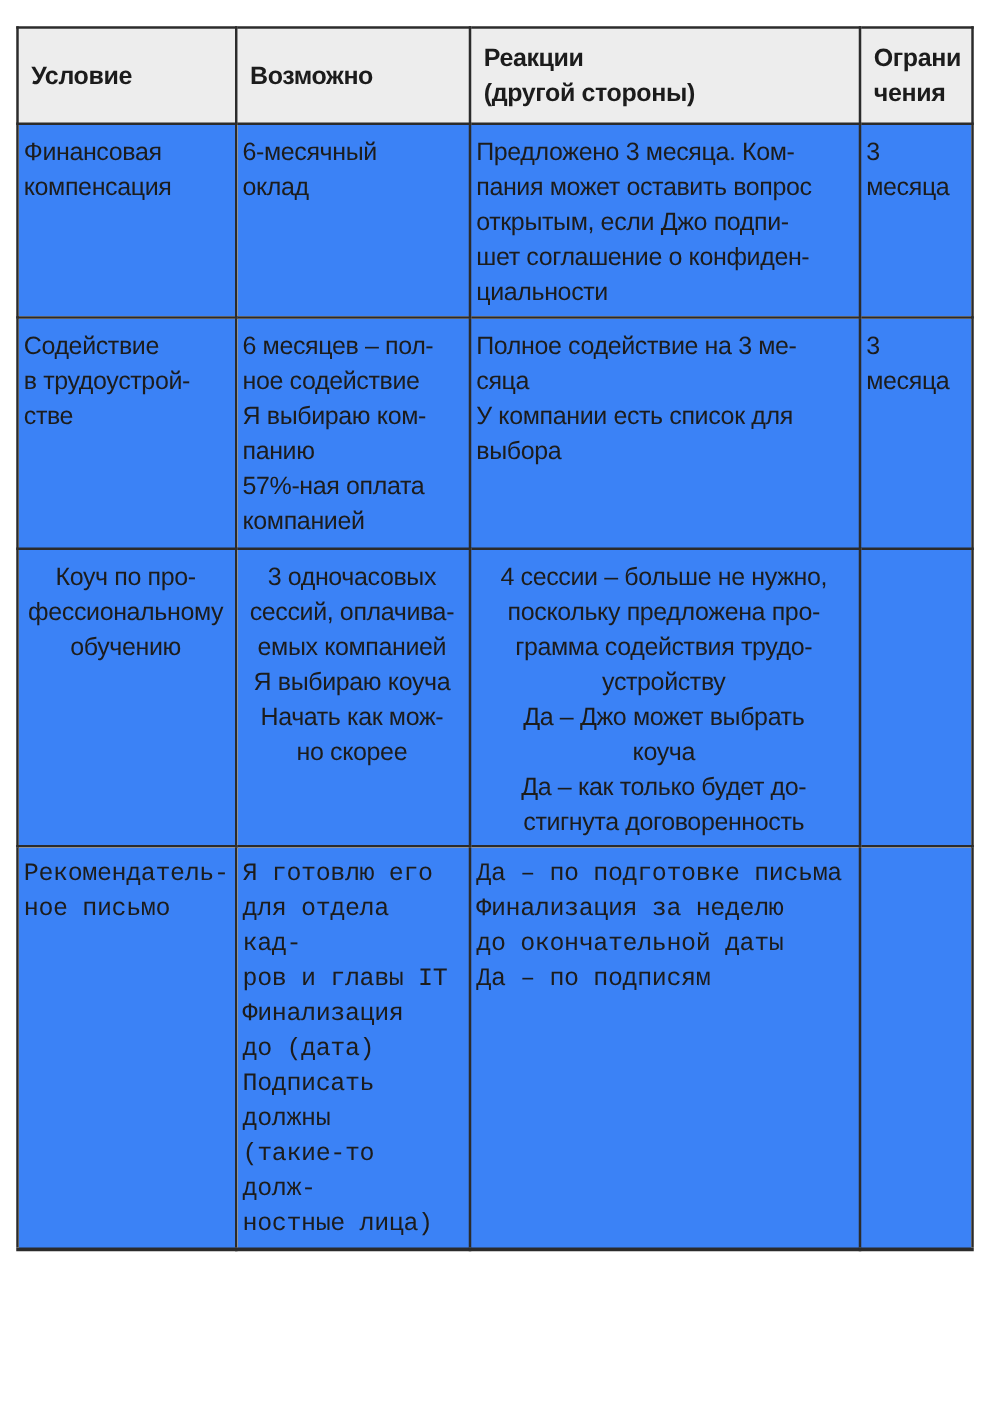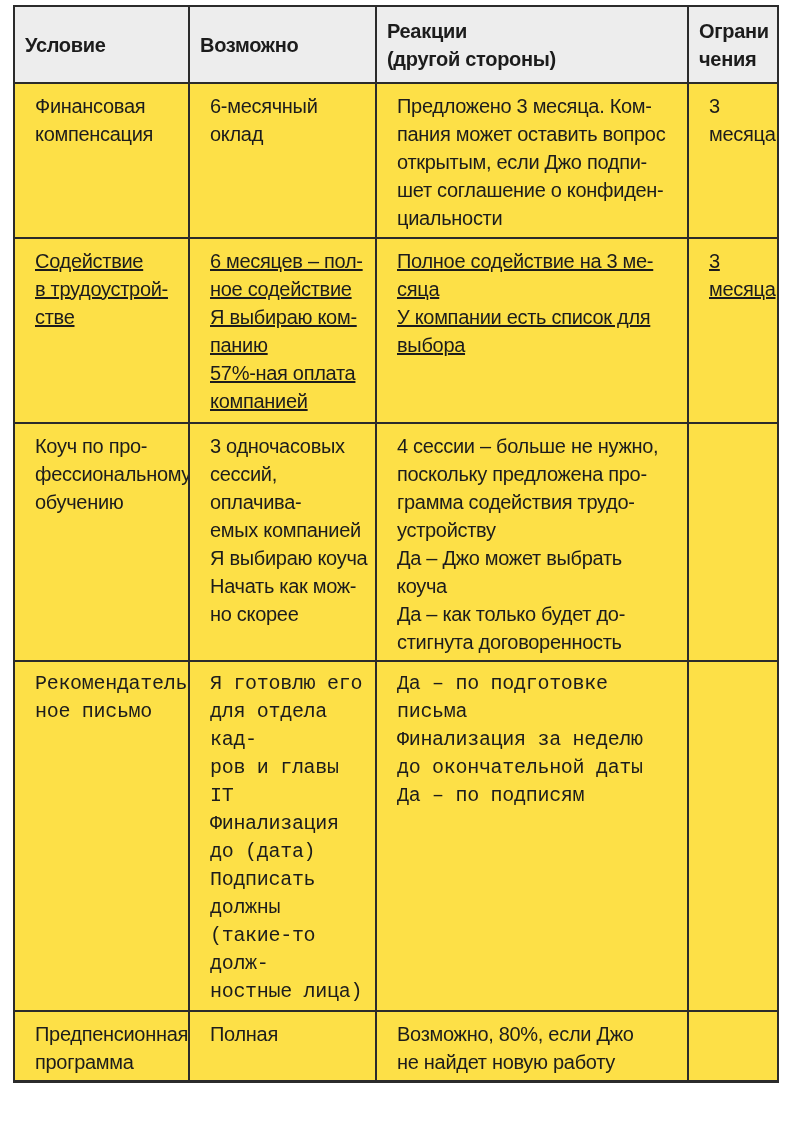--- a/index.html
+++ b/index.html
@@ -11,21 +11,21 @@
     width: 790px;
     height: 1140px;
     position: relative;
     font-family: "Liberation Sans", sans-serif;
     color: #1c1c1c;
     overflow: hidden;
   }
   table.neg-table {
     position: absolute;
     left: 13px;
-    top: 5px;
+    top: 21px;
     width: 764px;
     border-collapse: collapse;
     table-layout: fixed;
     border: 2px solid #2b2b2b;
     border-bottom-width: 3px;
   }
   col.c1 { width: 175px; }
   col.c2 { width: 187px; }
   col.c3 { width: 312px; }
   col.c4 { width: 90px; }
@@ -40,27 +40,27 @@
   }
   thead th {
     background: #ededed;
     font-weight: bold;
     vertical-align: middle;
     height: 71px;
     padding: 2px 6px 2px 10px;
   }
   tbody td {
     vertical-align: top;
-    padding: 8px 6px 4px 20px;
-    background: #fde047;
+    padding: 8px 6px 4px 4px;
+    background: #3b82f6;
     font-weight: normal;
   }
   tr.r1 td { height: 141px; }
-  tr.r2 td { height: 171px; text-decoration: underline; }
-  tr.r3 td { height: 223px; }
+  tr.r2 td { height: 171px; }
+  tr.r3 td { height: 223px; text-align: center; }
   tr.r4 td { height: 251px; font-family: Liberation Mono, monospace; }
   tr.r5 td { height: 116px; }
   tr.r6 td { height: 56px; }
 </style>
 </head>
 <body>
 
 <table class="neg-table">
   <colgroup>
     <col class="c1">
@@ -140,22 +140,14 @@
 Подписать
 должны
 (такие-то долж-
 ностные лица)</td>
       <td>Да – по подготовке письма
 Финализация за неделю
 до окончательной даты
 Да – по подписям</td>
       <td></td>
     </tr>
-    <tr class="r6">
-      <td>Предпенсионная
-программа</td>
-      <td>Полная</td>
-      <td>Возможно, 80%, если Джо
-не найдет новую работу</td>
-      <td></td>
-    </tr>
   </tbody>
 </table>
 
 </body></html>

